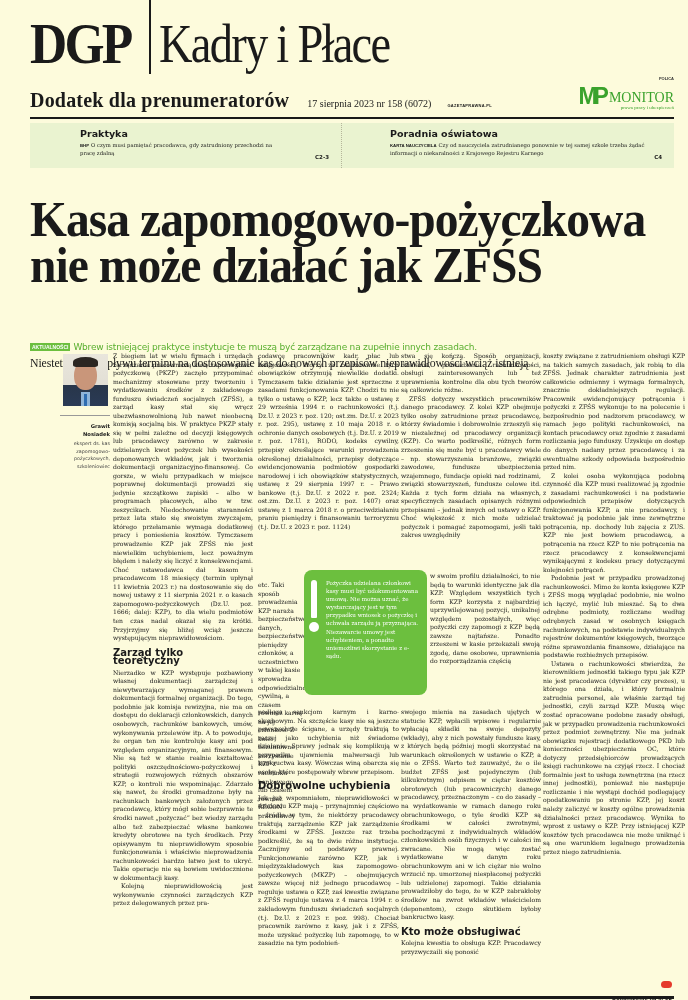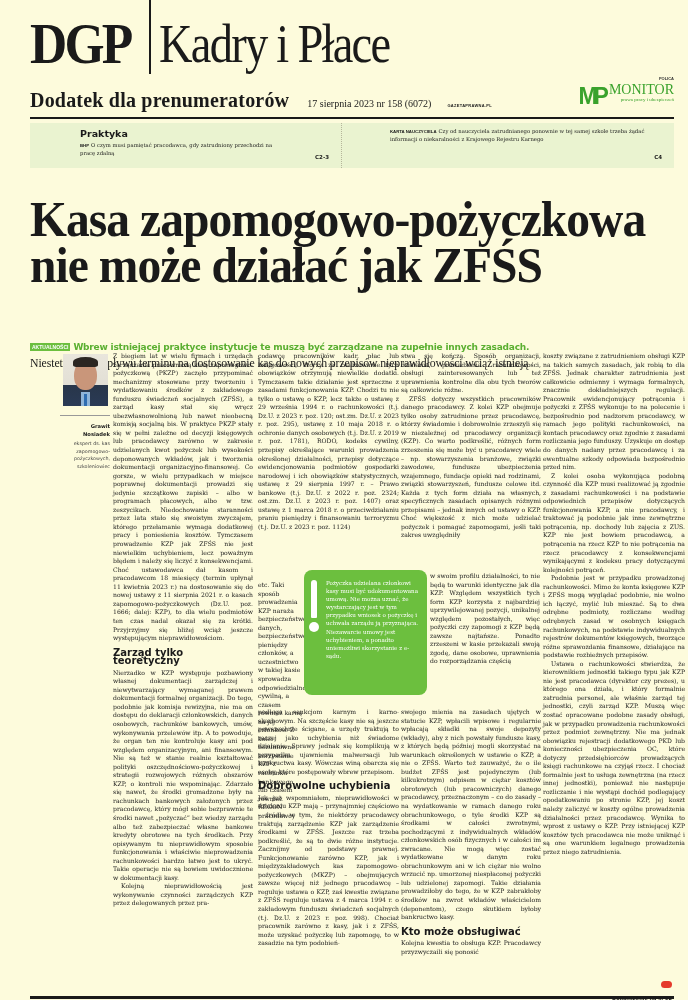--- a/index.html
+++ b/index.html
@@ -14,40 +14,40 @@
   .masthead { position: absolute; left: 30px; top: 4px; height: 70px; display: flex; align-items: flex-end; }
   .mast-dgp { font-family: "Liberation Serif", serif; font-weight: bold; font-size: 56px; letter-spacing: -3px; line-height: 60px; transform: scaleX(0.92); transform-origin: left; }
   .mast-sep { width: 2px; height: 92px; background: #1a1a1a; margin: 6px 8px 0 10px; }
   .mast-title { font-family: "Liberation Serif", serif; font-size: 54px; letter-spacing: -2px; line-height: 60px; transform: scaleX(0.86); transform-origin: left; }
   .subline { position: absolute; left: 30px; top: 89px; display: flex; align-items: baseline; }
   .subline .sub { font-family: "Liberation Serif", serif; font-size: 20px; font-weight: bold; letter-spacing: 0.2px; }
   .subline .date { font-family: "Liberation Serif", serif; font-size: 10px; margin-left: 18px; }
   .subline .site { font-family: "Liberation Sans", sans-serif; font-size: 4px; font-weight: bold; margin-left: 16px; letter-spacing: 0.3px; }
   .mp-logo { position: absolute; right: 14px; top: 76px; text-align: right; }
   .mp-logo .polica { font-family: "Liberation Sans", sans-serif; font-size: 4px; font-weight: bold; color: #333; }
-  .mp-row { display: flex; align-items: flex-start; margin-top: 2px; }
+  .mp-row { display: flex; align-items: flex-end; margin-top: 2px; }
   .mp-mark { font-family: "Liberation Sans", sans-serif; font-weight: bold; font-size: 23px; color: #3aa22c; letter-spacing: -4px; margin-right: 4px; }
   .mp-name { font-family: "Liberation Serif", serif; font-size: 14px; color: #3aa22c; line-height: 14px; }
   .mp-tag { font-family: "Liberation Serif", serif; font-size: 5px; color: #3aa22c; }
   .rule-top { position: absolute; left: 30px; right: 14px; top: 117px; height: 2px; background: #1a1a1a; }
 
   .teaser { position: absolute; left: 30px; right: 14px; top: 123px; height: 45px; background: #eaf3d0; display: flex; padding-left: 40px; }
   .teaser-col { padding: 5px 10px; position: relative; }
   .teaser-col.left { width: 272px; border-right: 1px dotted #b5b59a; }
   .teaser-col.right { flex: 1; padding-left: 48px; }
   .teaser-col h3 { font-family: "DejaVu Sans", sans-serif; font-size: 9.5px; font-weight: bold; margin-bottom: 3px; }
   .teaser-col p { font-size: 5.3px; line-height: 7.5px; width: 200px; }
   .teaser-col.right p { width: 270px; }
   .teaser-col .kw { font-family: "Liberation Sans", sans-serif; font-weight: bold; font-size: 4.3px; margin-right: 2px; }
   .teaser-col .pg { position: absolute; right: 12px; bottom: 8px; font-family: "DejaVu Sans", sans-serif; font-size: 5.5px; font-weight: bold; }
 
   .headline { position: absolute; left: 30px; top: 196px; font-family: "Liberation Serif", serif; font-size: 50px; line-height: 46px; letter-spacing: -1px; transform: scaleX(0.95); transform-origin: left; }
   .lead-row1 { position: absolute; left: 30px; top: 342px; display: flex; align-items: center; }
   .tag-aktual { background: #6cbf3e; color: #fff; font-family: "Liberation Sans", sans-serif; font-weight: bold; font-size: 5px; padding: 1px 2px; margin-right: 3px; }
-  .lead-green { font-family: "DejaVu Sans", sans-serif; font-weight: bold; font-size: 9px; color: #5aaf30; letter-spacing: -0.2px; }
+  .lead-green { font-family: "DejaVu Sans", sans-serif; font-weight: normal; font-size: 9px; color: #5aaf30; letter-spacing: -0.2px; }
   .lead-row2 { position: absolute; left: 30px; top: 356px; font-family: "Liberation Serif", serif; font-size: 11.8px; letter-spacing: -0.1px; }
 
   .author { position: absolute; left: 60px; top: 354px; width: 50px; text-align: right; }
   .photo { width: 45px; height: 52px; margin-left: 3px; background: linear-gradient(180deg,#e9e6dc 0%,#e2dfd5 60%,#28364a 60%,#2a3a55 100%); position: relative; overflow: hidden; }
   .photo .head { position: absolute; left: 11px; top: 6px; width: 23px; height: 30px; border-radius: 50% 50% 45% 45%; background: #c9967a; }
   .photo .hair { position: absolute; left: 10px; top: 3px; width: 25px; height: 10px; border-radius: 50% 50% 20% 20%; background: #2b2622; }
   .photo .shirt { position: absolute; left: 18px; top: 38px; width: 9px; height: 14px; background: #8fb4d8; }
   .photo .tie { position: absolute; left: 21px; top: 40px; width: 3px; height: 12px; background: #2e6cb0; }
   .author .rule { height: 1px; background: #999; margin: 9px 0 6px; width: 50px; }
   .author .name { font-family: "DejaVu Sans", sans-serif; font-weight: bold; font-size: 5.2px; line-height: 8px; }
@@ -102,20 +102,21 @@
 
 <div class="rule-top"></div>
 
 <div class="teaser">
   <div class="teaser-col left">
     <h3>Praktyka</h3>
     <p><span class="kw">BHP</span><span>O czym musi pamiętać pracodawca, gdy zatrudniony przechodzi na pracę zdalną</span></p>
     <span class="pg">C2-3</span>
   </div>
   <div class="teaser-col right">
+    <h3>Poradnia oświatowa</h3>
     <p><span class="kw">KARTA NAUCZYCIELA</span><span>Czy od nauczyciela zatrudnianego ponownie w tej samej szkole trzeba żądać informacji o niekaralności z Krajowego Rejestru Karnego</span></p>
     <span class="pg">C4</span>
   </div>
 </div>
 
 <h1 class="headline">
   <span>Kasa zapomogowo-pożyczkowa</span><br>
   <span>nie może działać jak ZFŚS</span>
 </h1>
 

